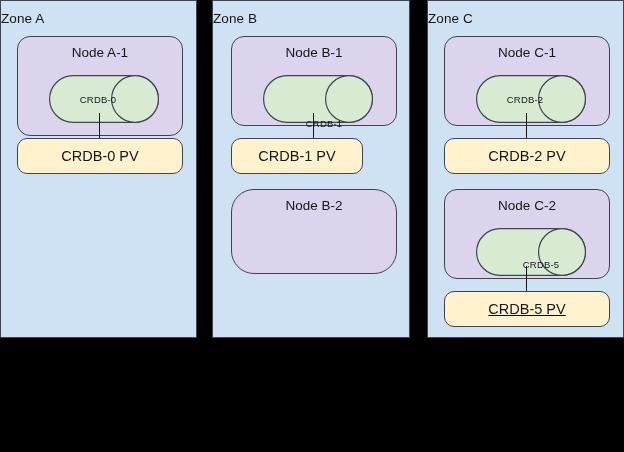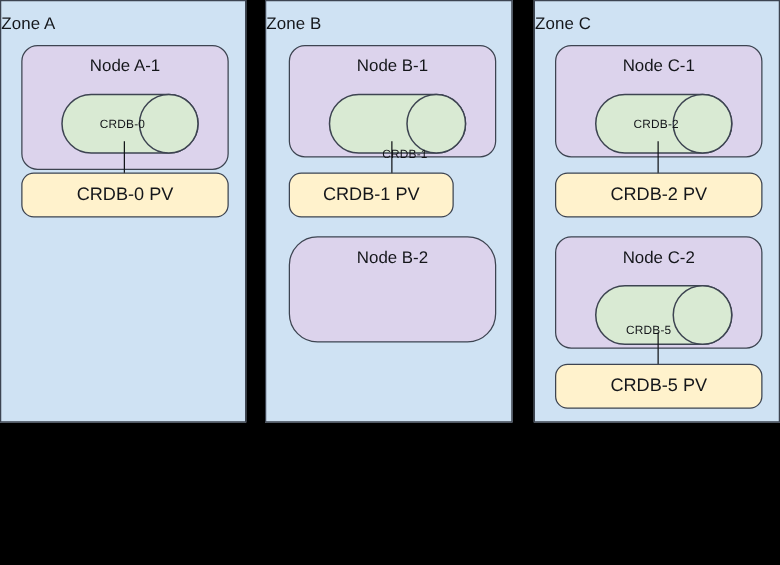--- a/index.html
+++ b/index.html
@@ -177,24 +177,24 @@
     </div>
 
     <div class="node" style="left:16px; top:188px; width:166px; height:90px;">
       <div class="node-title">Node C-2</div>
 
       <div class="cyl" style="left:31px; top:38px; width:110px; height:48px;">
         <svg width="110" height="48" viewBox="0 0 110 48">
           <path d="M24,0.6 H86 A23.4,23.4 0 0 1 86,47.4 H24 A23.4,23.4 0 0 1 24,0.6 Z" fill="#d9ead3" stroke="#3d4451" stroke-width="1.2"></path>
           <ellipse cx="86" cy="24" rx="23.4" ry="23.4" fill="#d9ead3" stroke="#3d4451" stroke-width="1.2"></ellipse>
         </svg>
-        <div class="cyl-label" style="left:12px; width:62px;margin-top:24px;">CRDB-5</div>
+        <div class="cyl-label" style="left:34px; width:62px;margin-top:24px;">CRDB-5</div>
       </div>
     </div>
 
     <div class="connector" style="left:98px; top:265px; height:26px;"></div>
 
-    <div class="pv" style="left:16px; top:290px; width:166px; height:36px;">
+    <div class="pv" style="left:16px; top:290px; width:166px; height:36px;text-decoration:underline;">
       <span class="pv-label">CRDB-5 PV</span>
     </div>
   </div>
 
 </div>
 
 </body></html>

